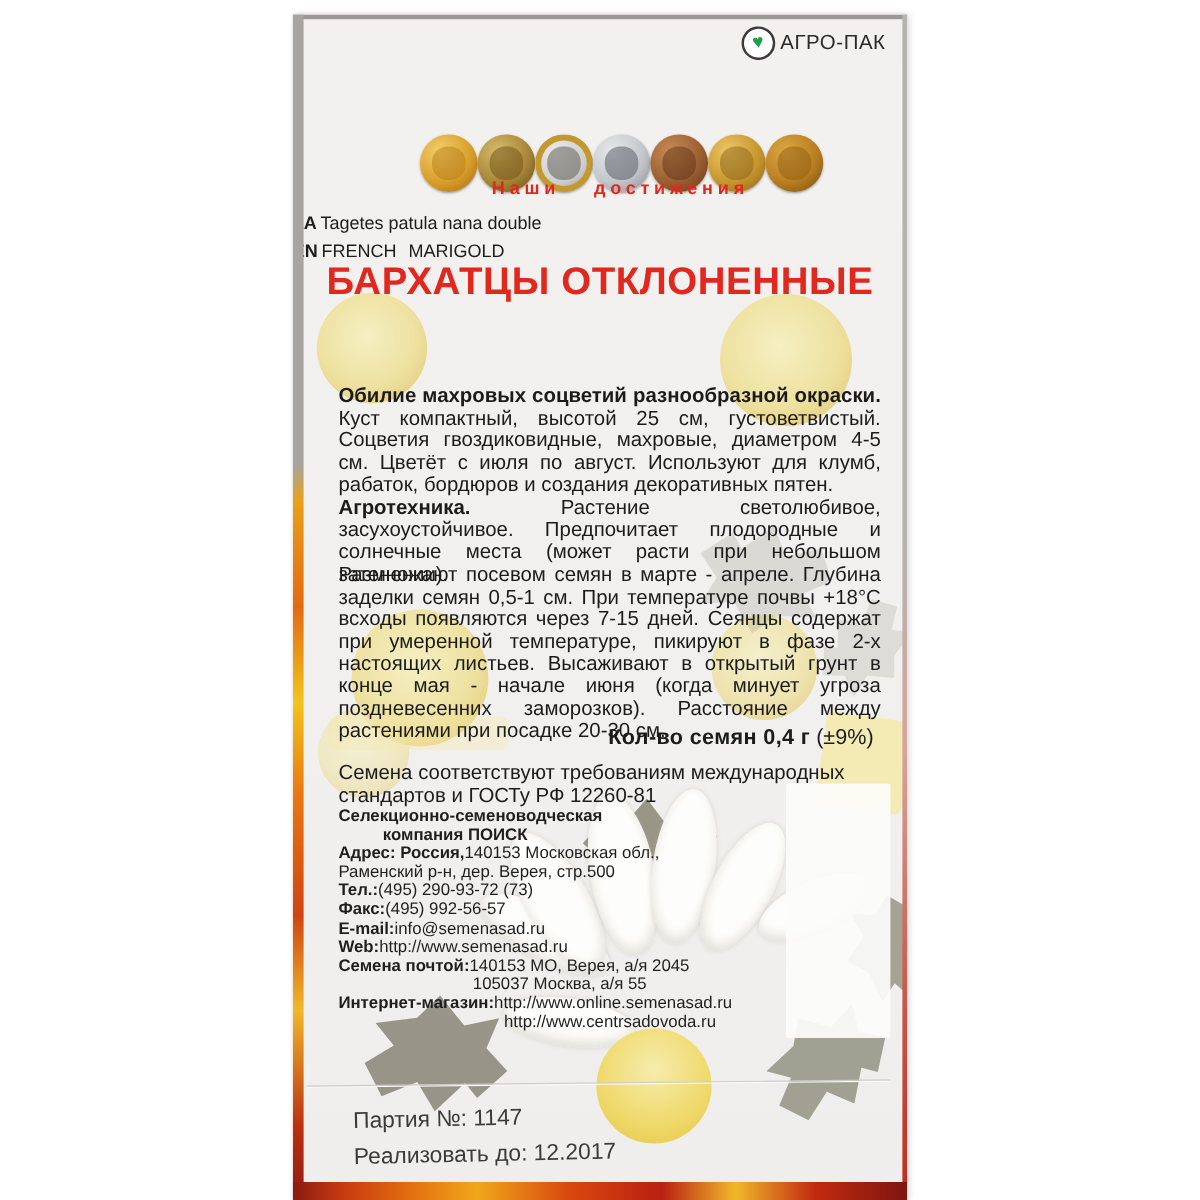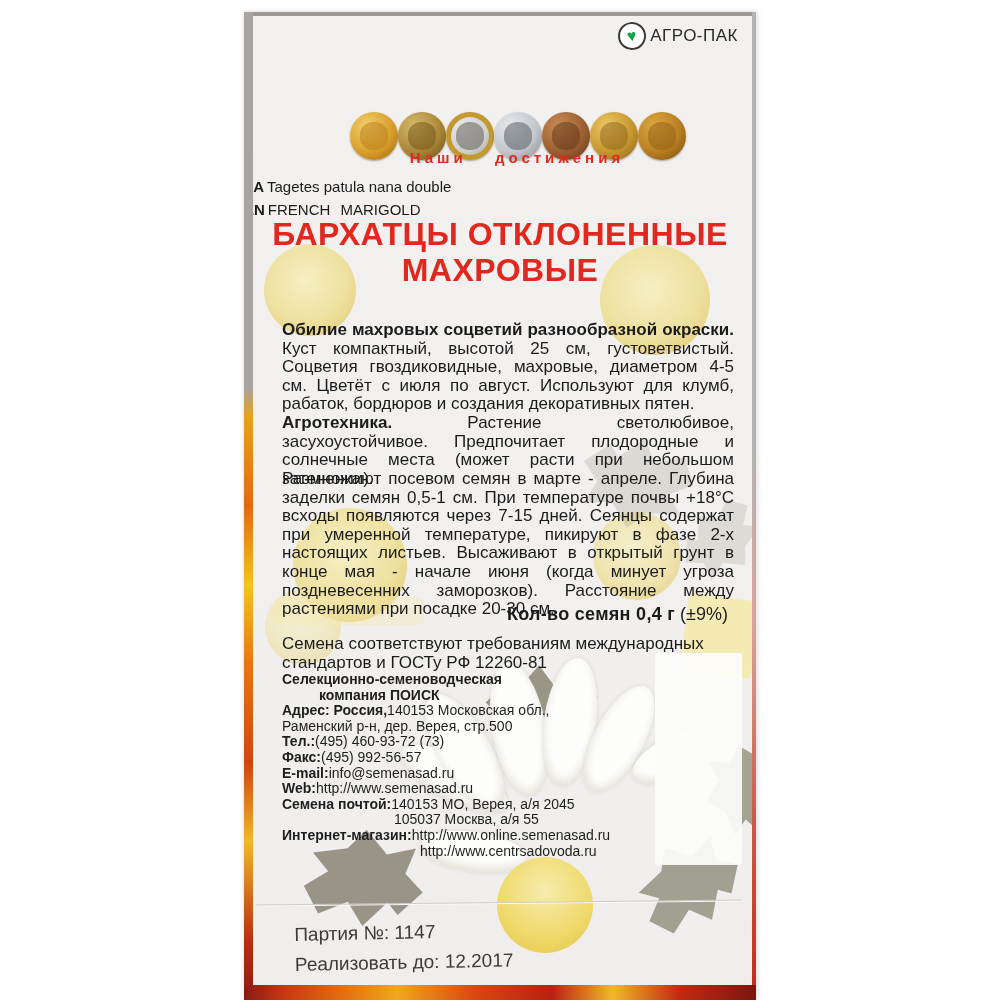--- a/index.html
+++ b/index.html
@@ -144,39 +144,38 @@
       <div class="ach-label">Наши достижения</div>
 
       <div class="latin-row row-la">
         <b>LA</b><span>Tagetes patula nana double</span>
       </div>
       <div class="latin-row row-en">
         <b>EN</b><span>FRENCH MARIGOLD</span>
       </div>
 
       <div class="title title1">БАРХАТЦЫ ОТКЛОНЕННЫЕ</div>
-      <div class="title title2">МАХРОВЫЕ</div>
 
       <p class="body-p p1"><b>Обилие махровых соцветий разнообразной окраски.</b> <span>Куст компактный, высотой 25 см, густоветвистый. Соцветия гвоздиковидные, махровые, диаметром 4-5 см. Цветёт с июля по август. Используют для клумб, рабаток, бордюров и создания декоративных пятен.</span></p>
       <p class="body-p p2"><b>Агротехника.</b> <span>Растение светолюбивое, засухоустойчивое. Предпочитает плодородные и солнечные места (может расти при небольшом затенении).</span></p>
       <p class="body-p p3">Размножают посевом семян в марте - апреле. Глубина заделки семян 0,5-1 см. При температуре почвы +18°С всходы появляются через 7-15 дней. Сеянцы содержат при умеренной температуре, пикируют в фазе 2-х настоящих листьев. Высаживают в открытый грунт в конце мая - начале июня (когда минует угроза поздневесенних заморозков). Расстояние между растениями при посадке 20-30 см.</p>
 
       <div class="qty"><b>Кол-во семян 0,4 г</b> <span>(±9%)</span></div>
 
       <div class="standards">
         <div>Семена соответствуют требованиям международных</div>
         <div>стандартов и ГОСТу РФ 12260-81</div>
       </div>
 
       <div class="company">
         <div class="c-line"><b>Селекционно-семеноводческая</b></div>
         <div class="c-line c-ind-name"><b>компания ПОИСК</b></div>
         <div class="c-line"><b>Адрес: Россия,</b><span>140153 Московская обл.,</span></div>
         <div class="c-line c-ind-addr"><span>Раменский р-н, дер. Верея, стр.500</span></div>
-        <div class="c-line"><b>Тел.:</b><span>(495) 460-93-72 (73)</span></div>
+        <div class="c-line"><b>Тел.:</b><span>(495) 290-93-72 (73)</span></div>
         <div class="c-line"><b>Факс:</b><span>(495) 992-56-57</span></div>
         <div class="c-line"><b>E-mail:</b><span>info@semenasad.ru</span></div>
         <div class="c-line"><b>Web:</b><span>http://www.semenasad.ru</span></div>
         <div class="c-line"><b>Семена почтой:</b><span>140153 МО, Верея, а/я 2045</span></div>
         <div class="c-line c-ind-mail"><span>105037 Москва, а/я 55</span></div>
         <div class="c-line"><b>Интернет-магазин:</b><span>http://www.online.semenasad.ru</span></div>
         <div class="c-line c-ind-shop"><span>http://www.centrsadovoda.ru</span></div>
       </div>
 
       <div class="seam"></div>

